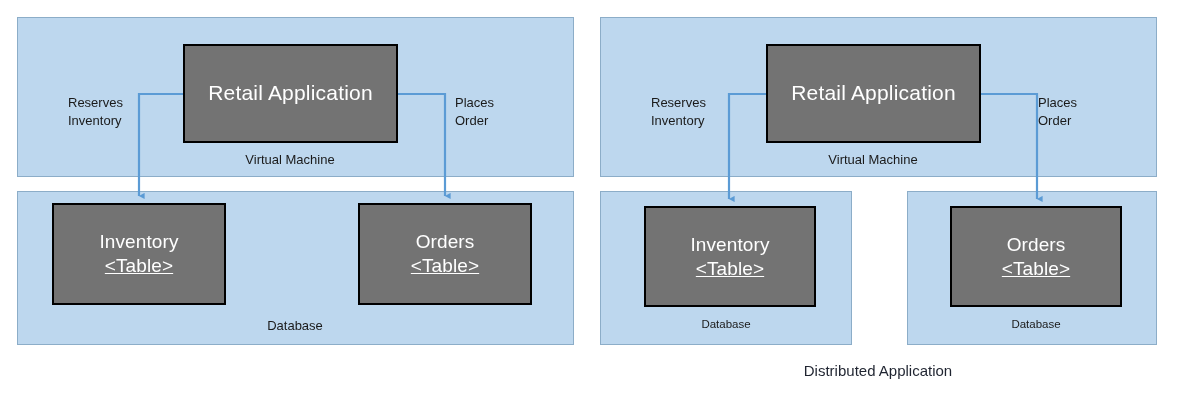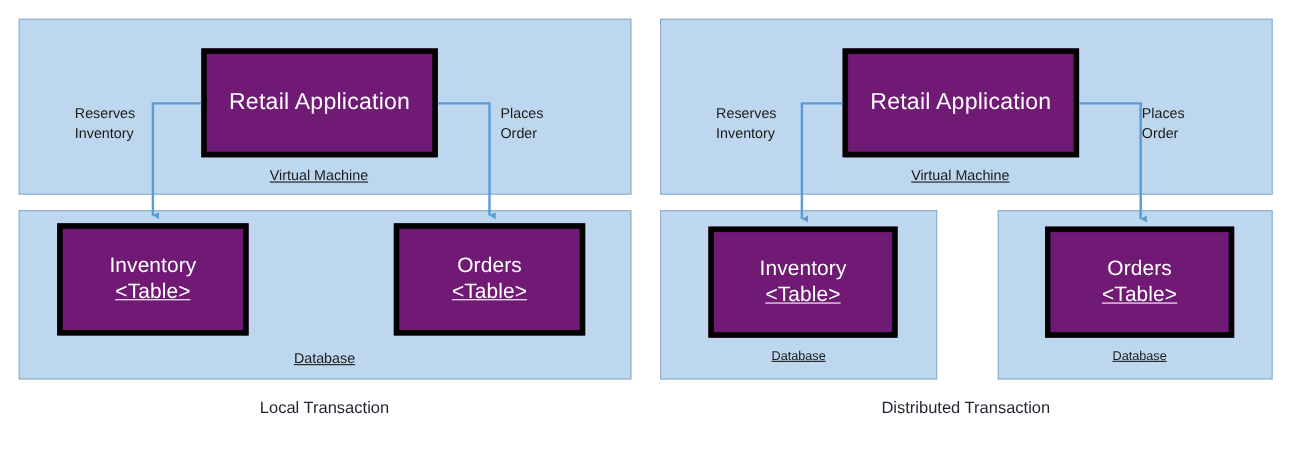--- a/index.html
+++ b/index.html
@@ -38,22 +38,22 @@
   .container-box {
     position: absolute;
     background: #bdd7ee;
     border: 1px solid #8cadc8;
     box-sizing: border-box;
   }
 
   
   .node-box {
     position: absolute;
-    background: #701a75;
-    border: 5px solid #000000;
+    background: #737373;
+    border: 2px solid #000000;
     box-sizing: border-box;
     color: #ffffff;
     display: flex;
     flex-direction: column;
     align-items: center;
     justify-content: center;
     text-align: center;
     line-height: 1.25;
   }
 
@@ -74,21 +74,20 @@
     letter-spacing: 0.2px;
   }
 
   
   .container-caption {
     position: absolute;
     font-size: 13px;
     color: #1a1a1a;
     text-align: center;
     white-space: nowrap;
-    text-decoration: underline;
   }
   .container-caption.small {
     font-size: 11.5px;
   }
 
   
   .edge-label {
     position: absolute;
     font-size: 13px;
     line-height: 1.35;
@@ -150,21 +149,20 @@
       <div class="node-sub">&lt;Table&gt;</div>
     </div>
 
     <div class="node-box" style="left:358px; top:203px; width:174px; height:102px;">
       <div class="node-title">Orders</div>
       <div class="node-sub">&lt;Table&gt;</div>
     </div>
 
     <div class="container-caption" style="left:195px; top:318px; width:200px;">Database</div>
 
-    <div class="panel-caption" style="left:145px; top:362px; width:300px;">Local Transaction</div>
   </div>
 
   <div class="panel panel-right">
 
     <div class="container-box" style="left:5px; top:17px; width:557px; height:160px;">
     </div>
 
     <div class="node-box" style="left:171px; top:44px; width:215px; height:99px;">
       <div class="node-app-title">Retail Application</div>
     </div>
@@ -194,21 +192,21 @@
     <div class="container-box" style="left:312px; top:191px; width:250px; height:154px;">
     </div>
 
     <div class="node-box" style="left:355px; top:206px; width:172px; height:101px;">
       <div class="node-title">Orders</div>
       <div class="node-sub">&lt;Table&gt;</div>
     </div>
 
     <div class="container-caption small" style="left:341px; top:318px; width:200px;">Database</div>
 
-    <div class="panel-caption" style="left:133px; top:362px; width:300px;">Distributed Transaction</div>
+    <div class="panel-caption" style="left:133px; top:362px; width:300px;">Distributed Application</div>
   </div>
 
   <svg class="connectors" viewBox="0 0 1190 410" width="1190" height="410">
     <defs>
       <marker id="arrowhead" markerWidth="7" markerHeight="7" refX="3.1" refY="5.6" orient="auto" markerUnits="userSpaceOnUse">
         <path d="M0,0 L6.2,0 L3.1,5.8 Z" fill="#5b9bd5"></path>
       </marker>
     </defs>
 
     <path d="M183,94 L139,94 L139,196" fill="none" stroke="#5b9bd5" stroke-width="2.2" marker-end="url(#arrowhead)"></path>

